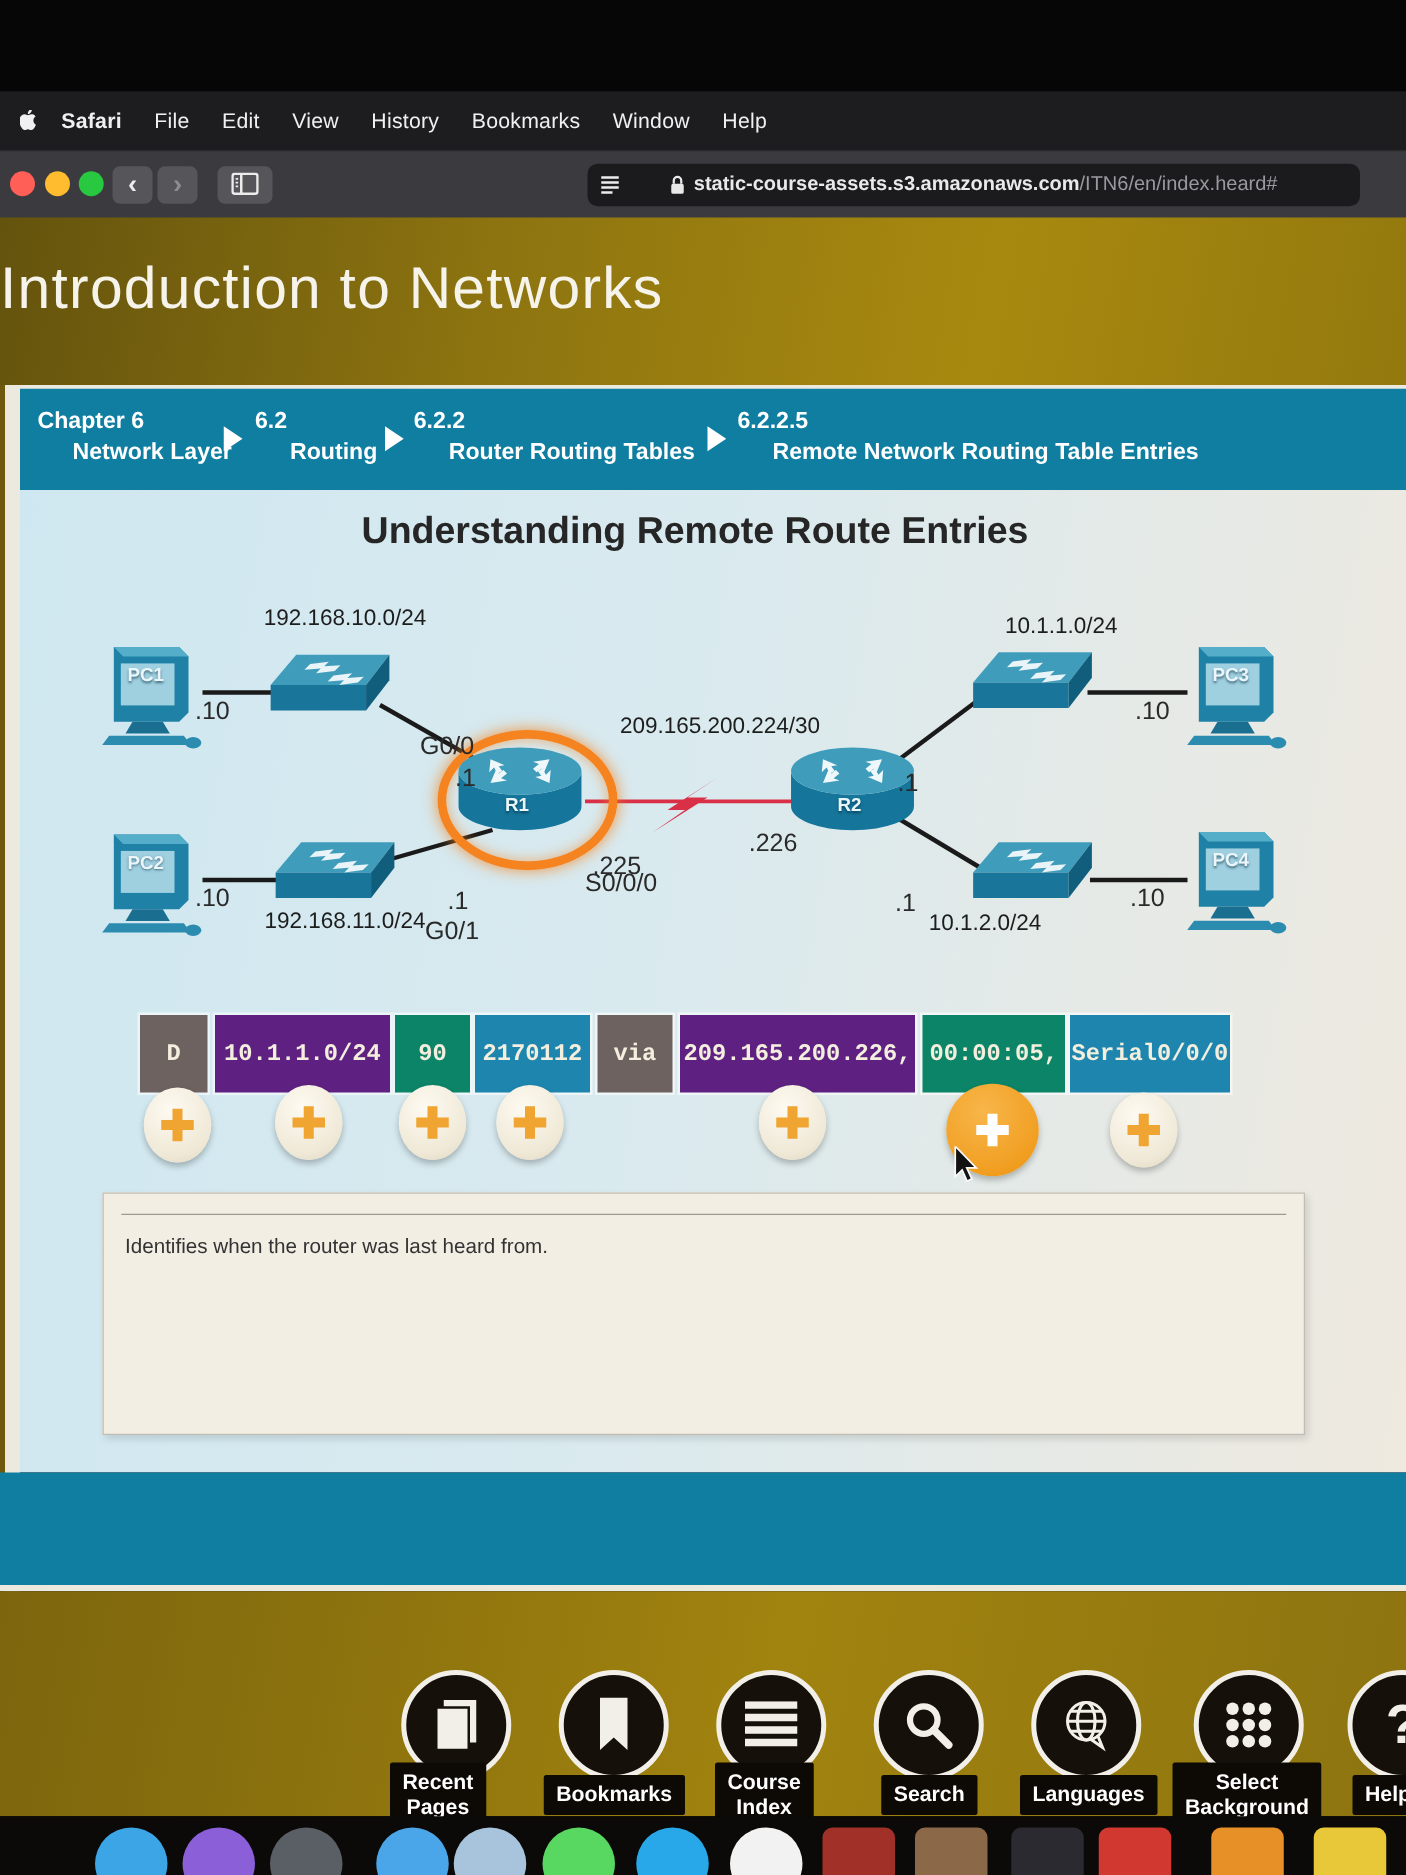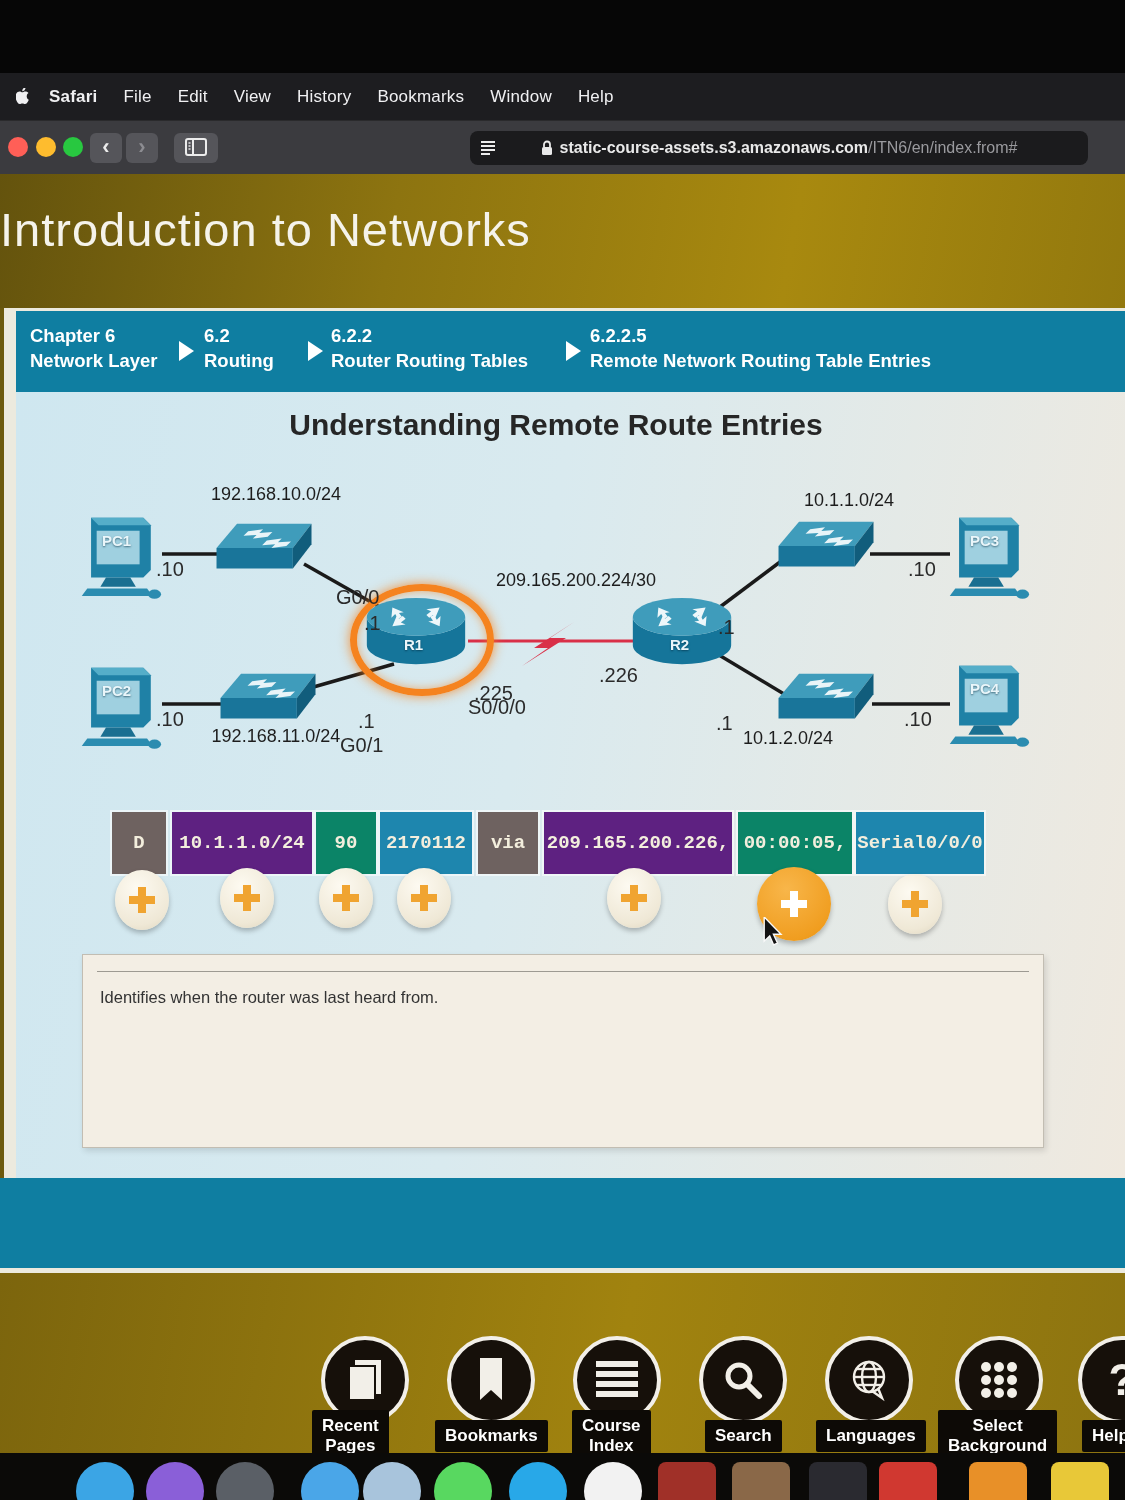--- a/index.html
+++ b/index.html
@@ -32,21 +32,21 @@
   #page-title{position:absolute;left:0px;top:28px;color:#f5f3ea;font-size:47px;
     font-weight:normal;letter-spacing:1px;}
 
   
   #frame-gold-strip{left:0;top:308px;width:4px;height:965px;background:#6d5a0e;}
   #frame-white-strip{left:4px;top:308px;width:12px;height:965px;background:#eceade;}
   #crumbbar{left:16px;top:308px;width:1109px;height:84px;background:#0f7ea1;
             border-top:3px solid #eceade;color:#fff;}
   .crumb{position:absolute;top:12px;line-height:25px;font-size:18.5px;font-weight:bold;}
   .crumb .code{display:block;}
-  .crumb .lbl{display:block;font-weight:bold;}
+  .crumb .lbl{display:block;font-weight:bold;margin-left:28px;}
   .crumb-arrow{position:absolute;top:30px;width:0;height:0;
     border-left:15px solid #fff;border-top:10px solid transparent;
     border-bottom:10px solid transparent;}
 
   
   #stage{left:16px;top:392px;width:1109px;height:786px;
     background:linear-gradient(100deg,#cfe7f0 0%,#d9eaef 45%,#efe9df 100%);}
   #diagram-title{position:absolute;left:150px;top:16px;width:780px;text-align:center;
     color:#262626;font-size:30px;font-weight:bold;}
   .netlabel{position:absolute;color:#1d1d1d;font-size:18px;font-weight:normal;}
@@ -180,21 +180,21 @@
           </g>
         </svg>
     </span>
     <span style="margin-right:7px;display:flex">
       <svg width="12" height="16" viewBox="0 0 12 16">
           <rect x="1" y="7" width="10" height="8" rx="1.5" fill="#e9e9e9"></rect>
           <path d="M3 7 V4.5 a3 3 0 0 1 6 0 V7" fill="none" stroke="#e9e9e9" stroke-width="1.8"></path>
         </svg>
     </span>
     <span style="font-weight:bold">static-course-assets.s3.amazonaws.com</span>
-      <span id="url-path">/ITN6/en/index.from#</span>
+      <span id="url-path">/ITN6/en/index.heard#</span>
   </div>
 </div>
 
 <div class="abs" id="gold-header">
   <span id="page-title">Introduction to Networks</span>
 </div>
 
 <div class="abs" id="frame-gold-strip"></div>
 <div class="abs" id="frame-white-strip"></div>
 

